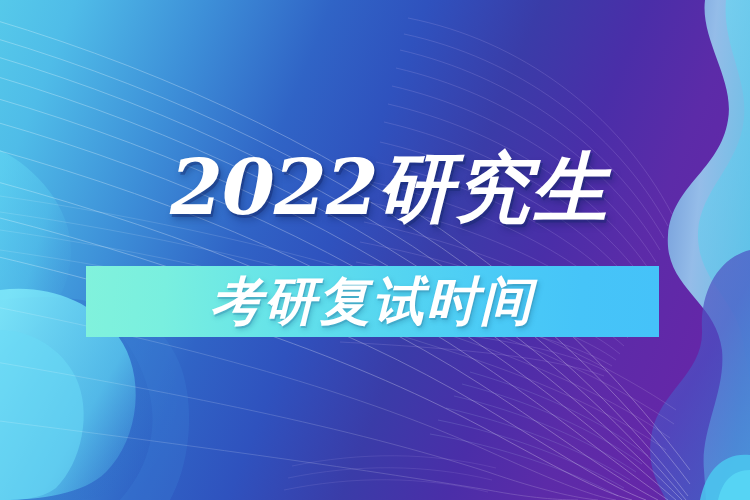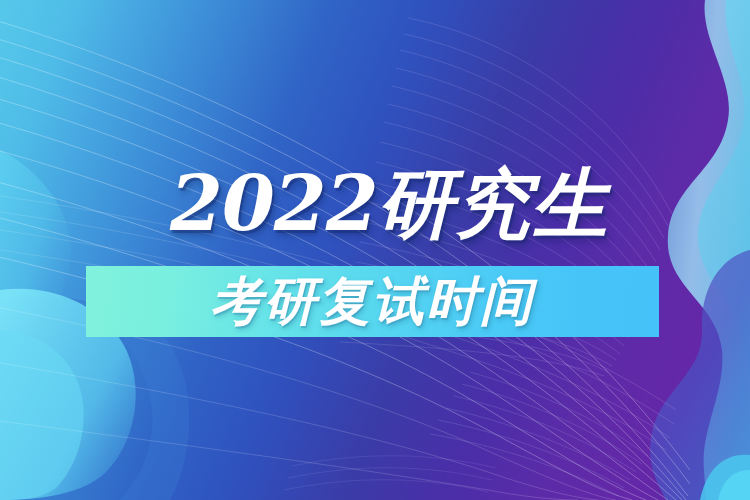--- a/index.html
+++ b/index.html
@@ -40,21 +40,21 @@
   .layer svg {
     display: block;
     width: 750px;
     height: 500px;
   }
 
   
   #headline {
     position: absolute;
     left: 170px;
-    top: 162px;
+    top: 146px;
     font-size: 76px;
     line-height: 84px;
     font-weight: bold;
     font-style: italic;
     color: #ffffff;
     letter-spacing: 1px;
     white-space: nowrap;
     text-shadow:
       2px 3px 0 rgba(20,40,110,0.40),
       3px 5px 7px rgba(10,25,80,0.35);

